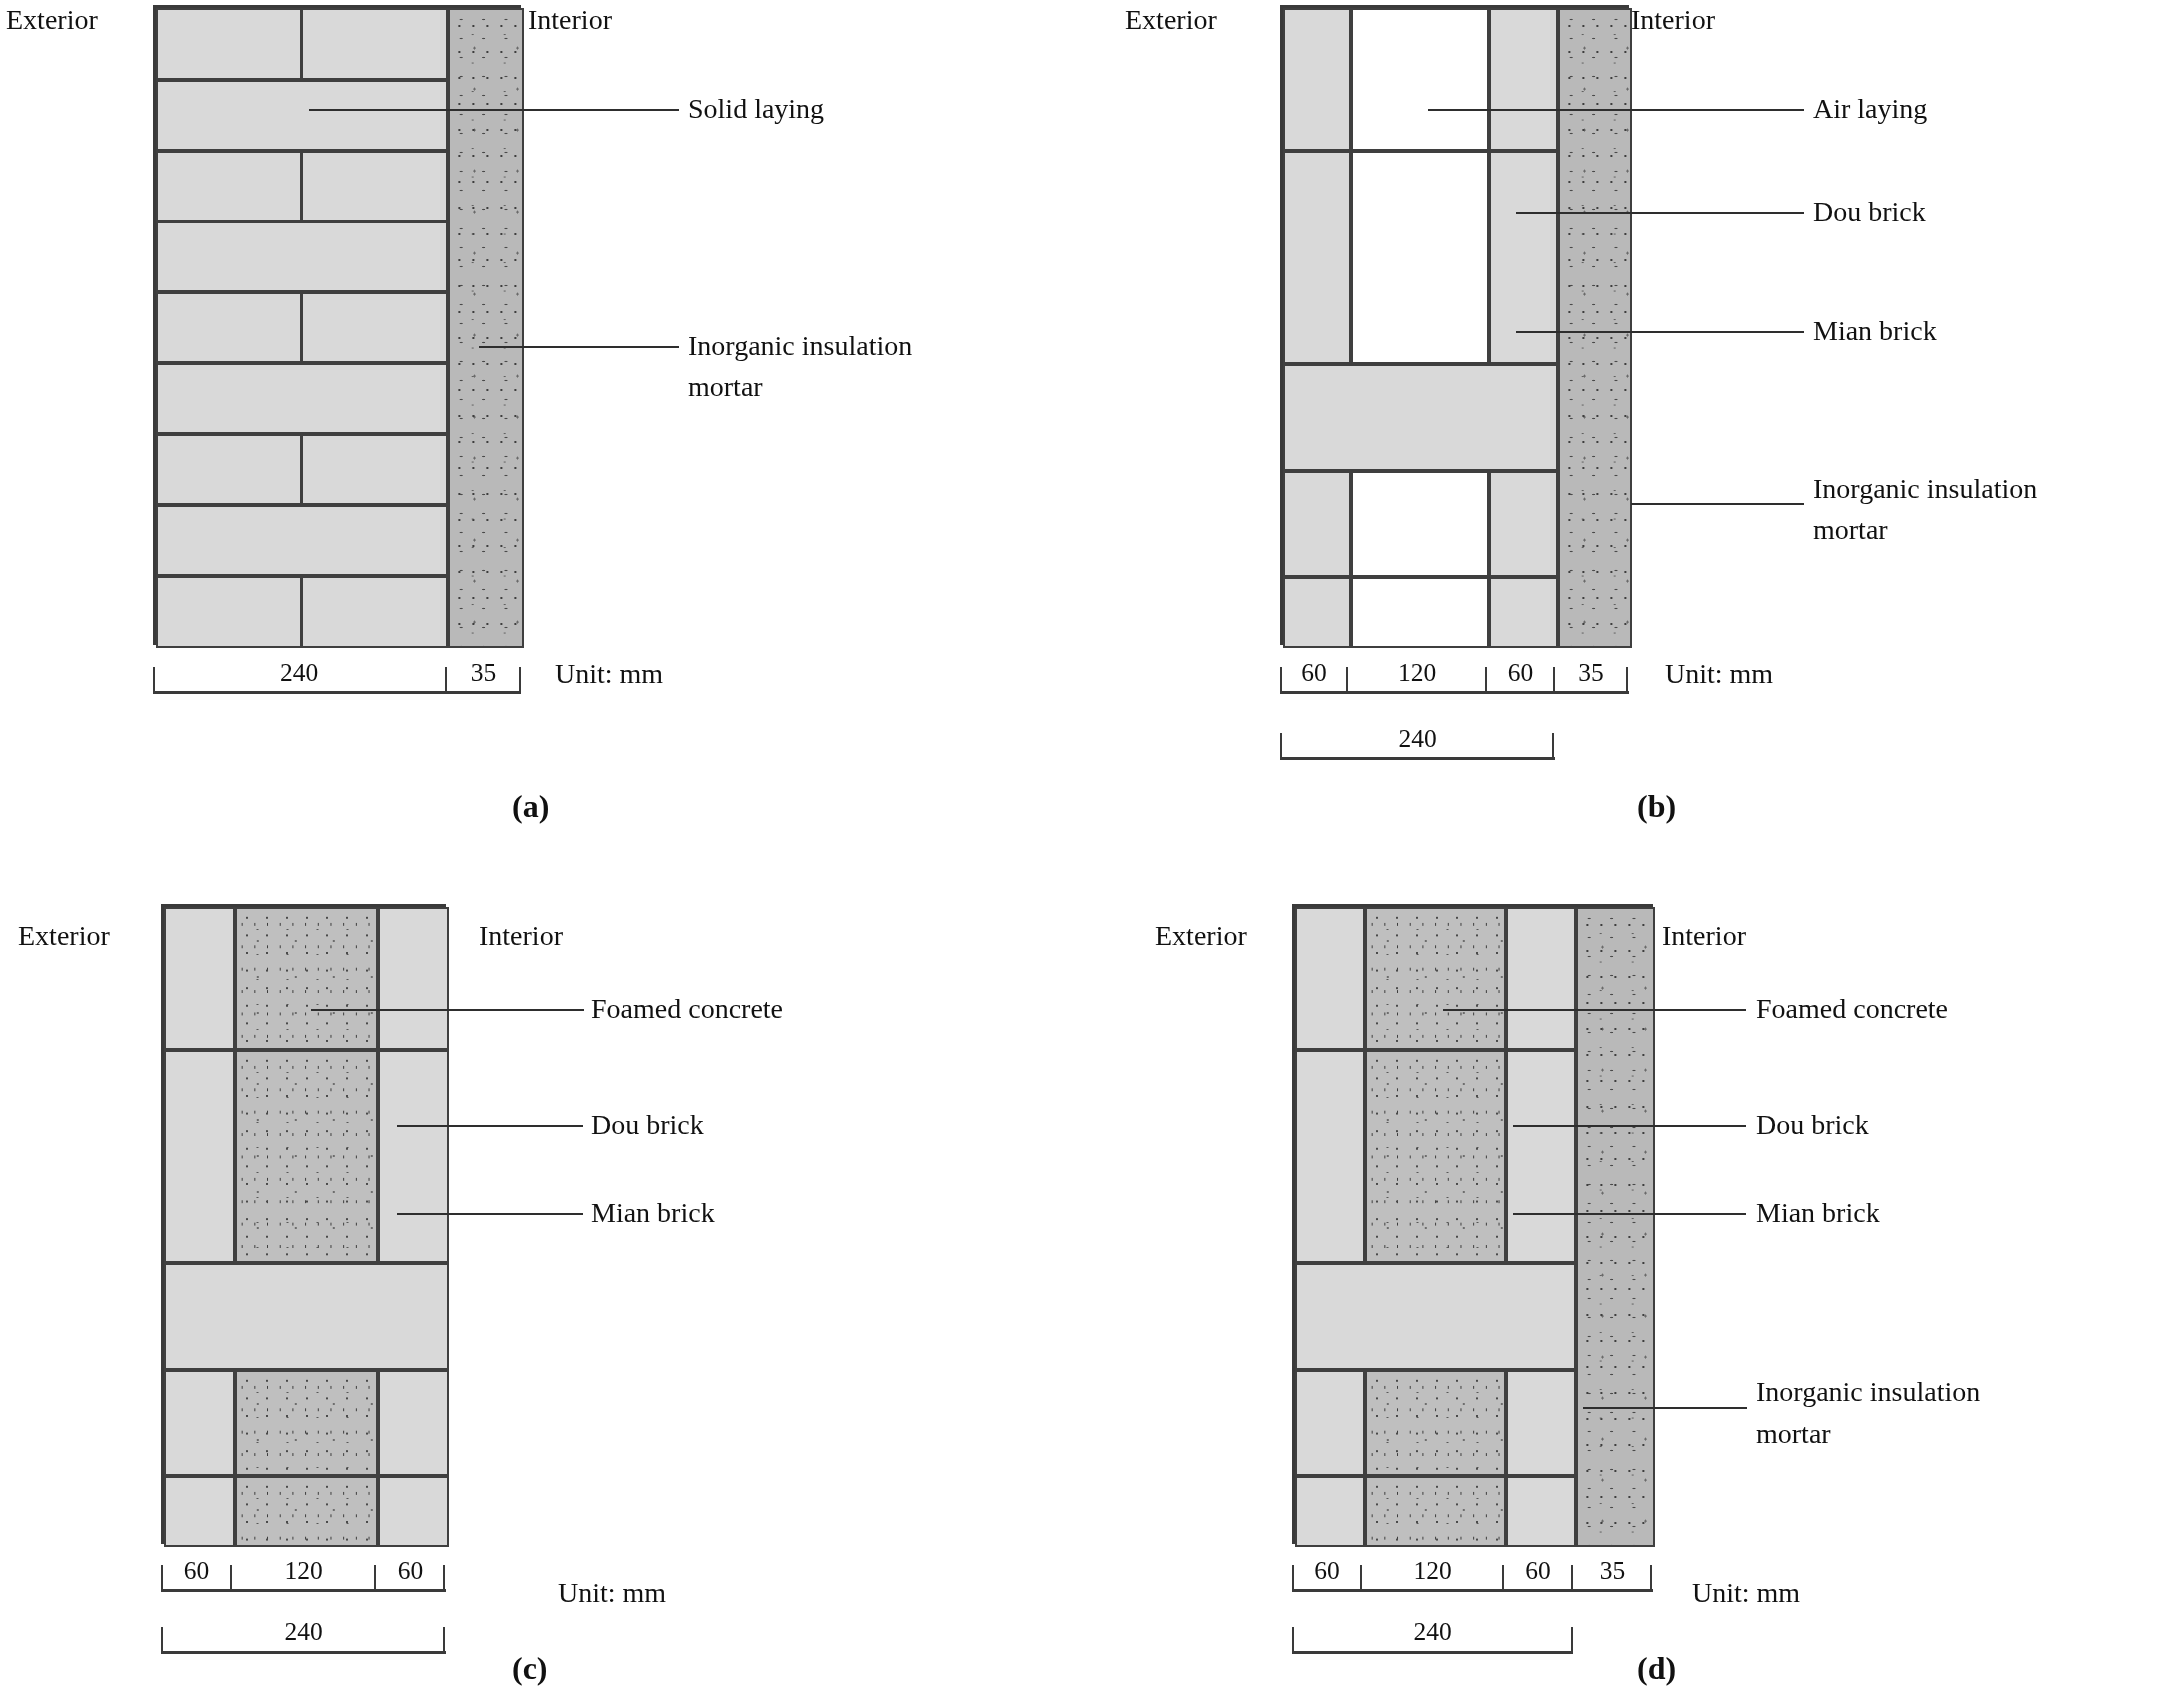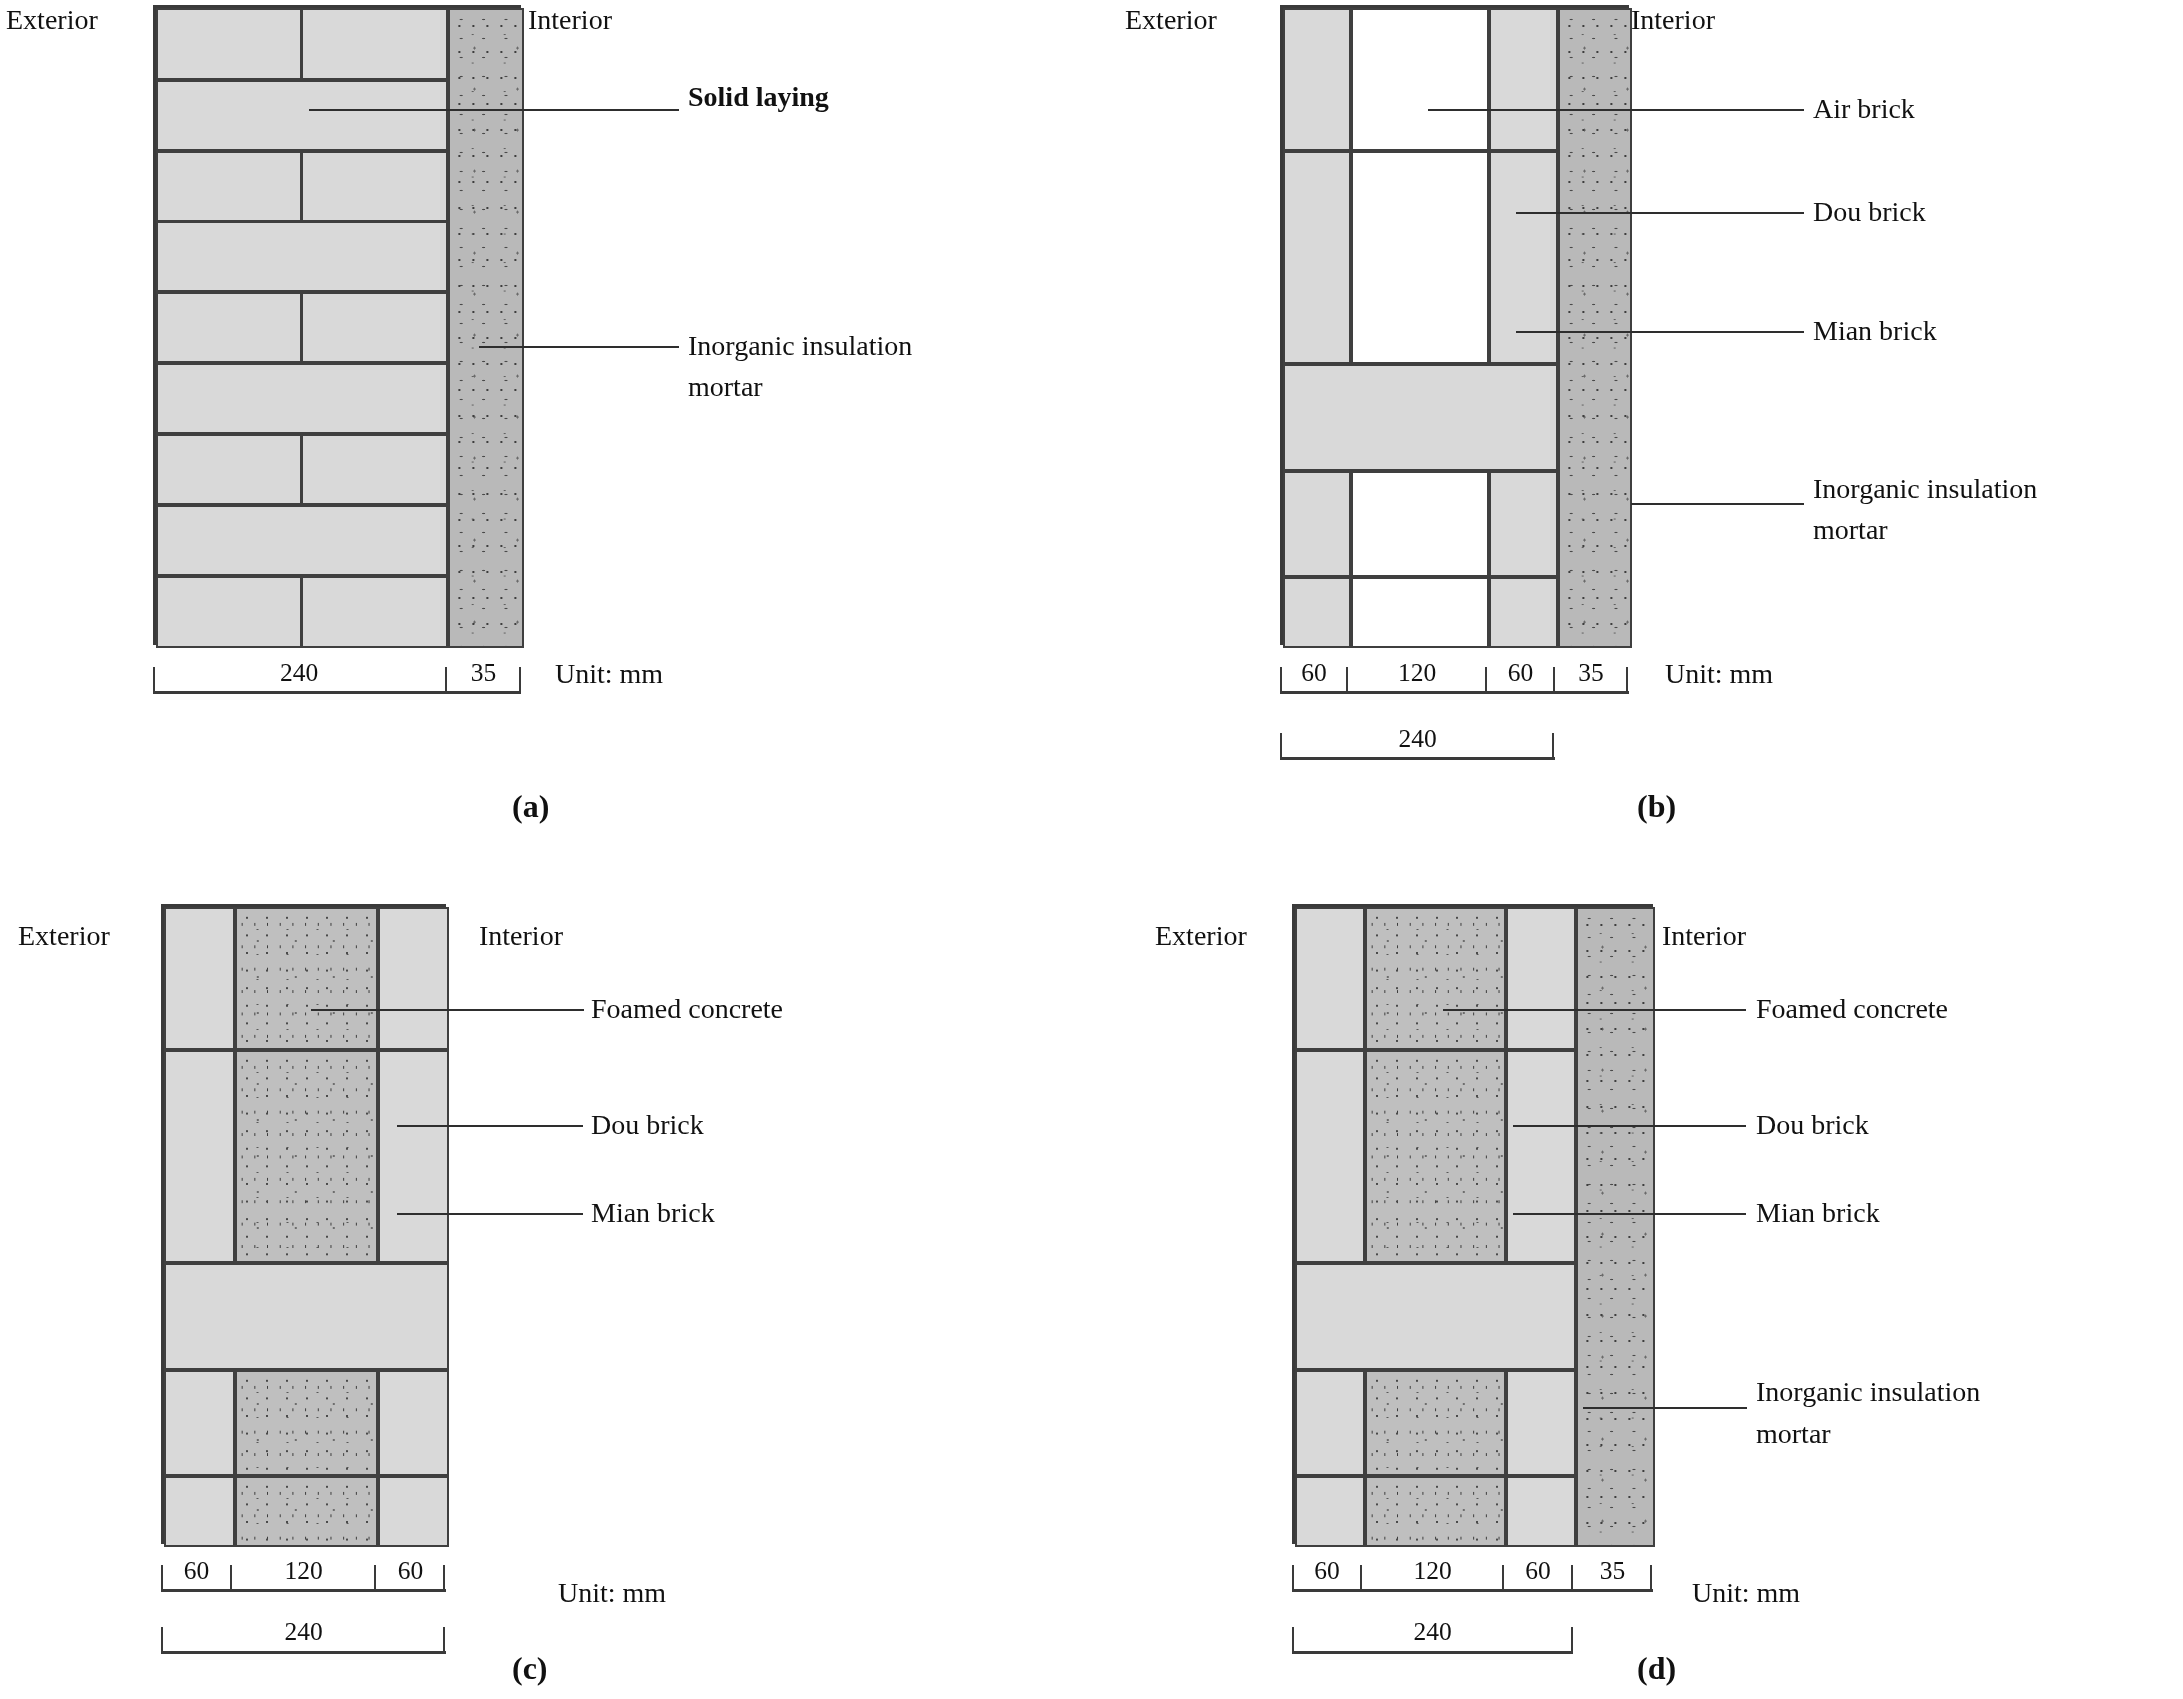--- a/index.html
+++ b/index.html
@@ -79,21 +79,21 @@
     <div class="vseam" style="left:144px;top:284px;width:3px;height:71px;"></div>
     <div class="vseam" style="left:144px;top:426px;width:3px;height:71px;"></div>
     <div class="vseam" style="left:144px;top:568px;width:3px;height:72px;"></div>
 
     <div class="cell mortar" style="left:292px;top:0;width:76px;height:640px;"></div>
   </div>
 
   <div class="leader" style="left:309px;top:109px;width:370px;"></div>
   <div class="leader" style="left:479px;top:346px;width:200px;"></div>
 
-  <div class="callout-text" style="left:688px;top:80px;font-weight:bold;">Solid laying</div>
+  <div class="callout-text" style="left:688px;top:92px;">Solid laying</div>
   <div class="callout-text" style="left:688px;top:329px;">Inorganic insulation</div>
   <div class="callout-text" style="left:688px;top:370px;">mortar</div>
 
   <div class="dim">
     <div class="dim-line" style="left:153px;top:691px;width:368px;"></div>
     <div class="dim-tick" style="left:153px;top:667px;height:27px;"></div>
     <div class="dim-tick" style="left:445px;top:667px;height:27px;"></div>
     <div class="dim-tick" style="left:519px;top:667px;height:27px;"></div>
     <div class="dim-val" style="left:153px;top:658px;width:292px;">240</div>
     <div class="dim-val" style="left:446px;top:658px;width:75px;">35</div>
@@ -130,21 +130,21 @@
     <div class="cell brick" style="left:206px;top:569px;width:69px;height:71px;"></div>
 
     <div class="cell mortar" style="left:275px;top:0;width:74px;height:640px;"></div>
   </div>
 
   <div class="leader" style="left:1428px;top:109px;width:376px;"></div>
   <div class="leader" style="left:1516px;top:212px;width:288px;"></div>
   <div class="leader" style="left:1516px;top:331px;width:288px;"></div>
   <div class="leader" style="left:1631px;top:503px;width:173px;"></div>
 
-  <div class="callout-text" style="left:1813px;top:92px;">Air brick</div>
+  <div class="callout-text" style="left:1813px;top:92px;">Air laying</div>
   <div class="callout-text" style="left:1813px;top:195px;">Dou brick</div>
   <div class="callout-text" style="left:1813px;top:314px;">Mian brick</div>
   <div class="callout-text" style="left:1813px;top:472px;">Inorganic insulation</div>
   <div class="callout-text" style="left:1813px;top:513px;">mortar</div>
 
   <div class="dim">
     <div class="dim-line" style="left:1280px;top:691px;width:349px;"></div>
     <div class="dim-tick" style="left:1280px;top:667px;height:27px;"></div>
     <div class="dim-tick" style="left:1346px;top:667px;height:27px;"></div>
     <div class="dim-tick" style="left:1485px;top:667px;height:27px;"></div>

